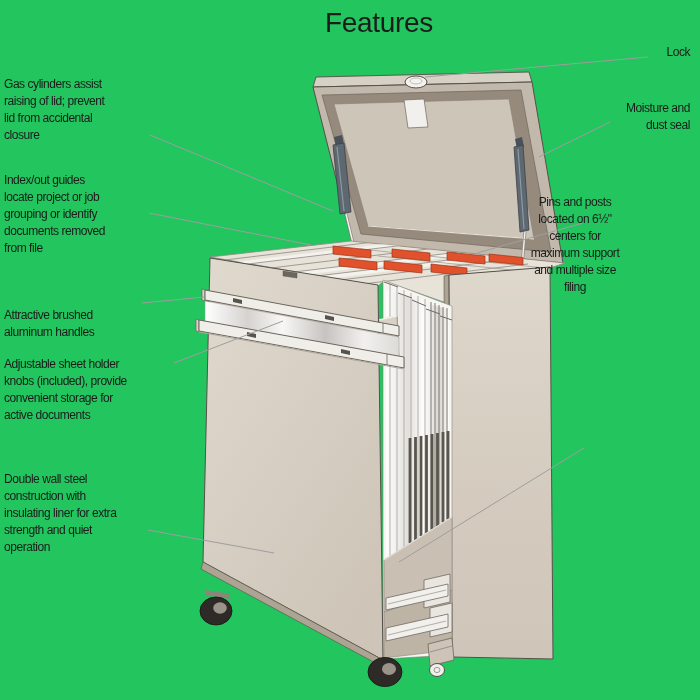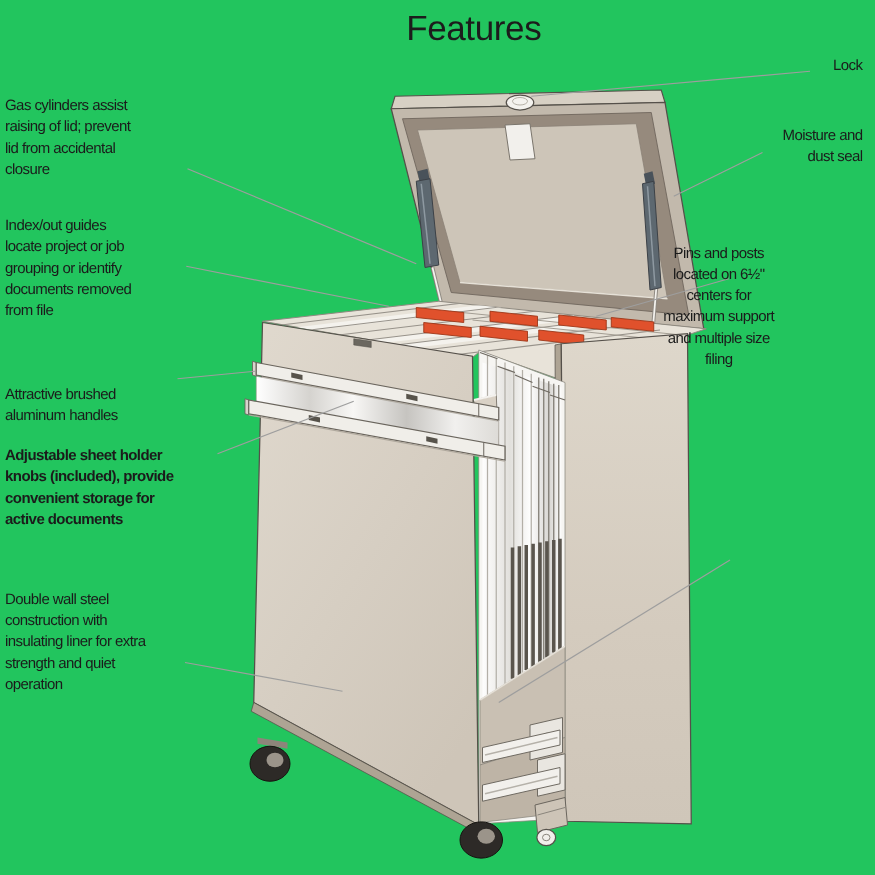--- a/index.html
+++ b/index.html
@@ -8,21 +8,21 @@
   .illo{position:absolute;left:0;top:0;}
   .title{position:absolute;top:7px;left:229px;width:300px;text-align:center;
          font-size:28px;letter-spacing:-0.3px;color:#1c1c1c;}
   .callout{position:absolute;font-size:12px;line-height:17px;letter-spacing:-0.45px;
            white-space:pre-line;color:#1b1b1b;}
   .co-left{left:4px;text-align:left;width:230px;}
   .co-right{right:10px;text-align:right;width:230px;}
   .co-gas{top:76px;}
   .co-index{top:172px;}
   .co-handles{top:283px;margin-top:24px;}
-  .co-adjustable{top:356px;font-weight:bold;}
+  .co-adjustable{top:356px;}
   .co-doublewall{top:471px;}
   .co-lock{top:44px;}
   .co-moisture{top:100px;}
   .co-pins{top:194px;text-align:center;}
   .co-raised{top:359px;}
 </style>
 </head>
 <body>
 
 <div class="stage">

